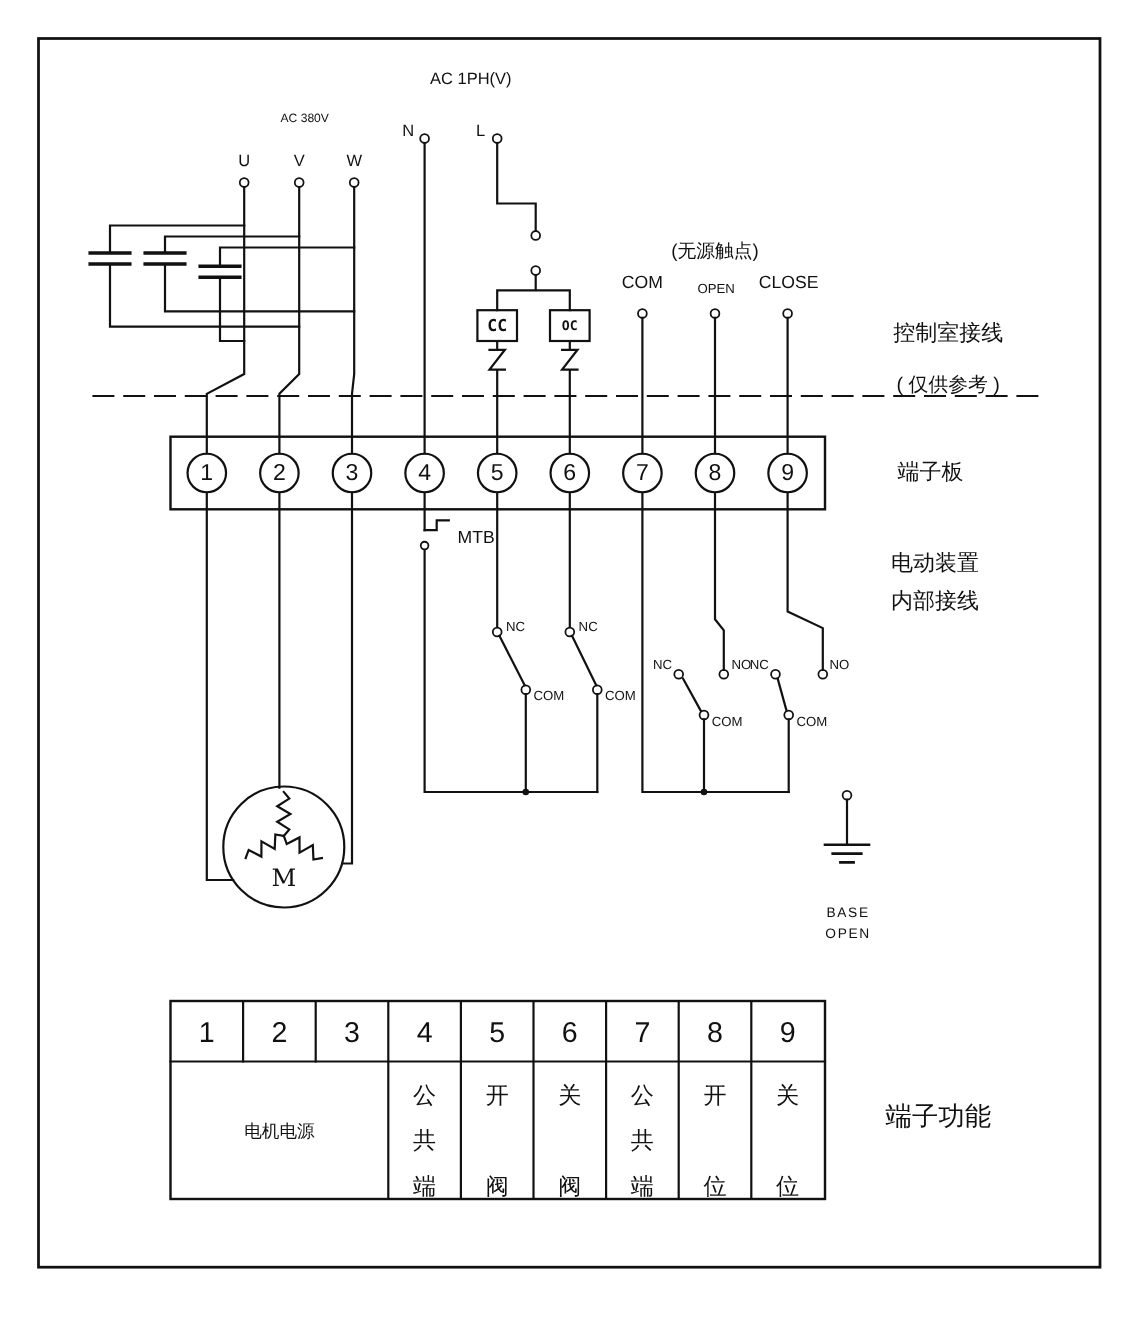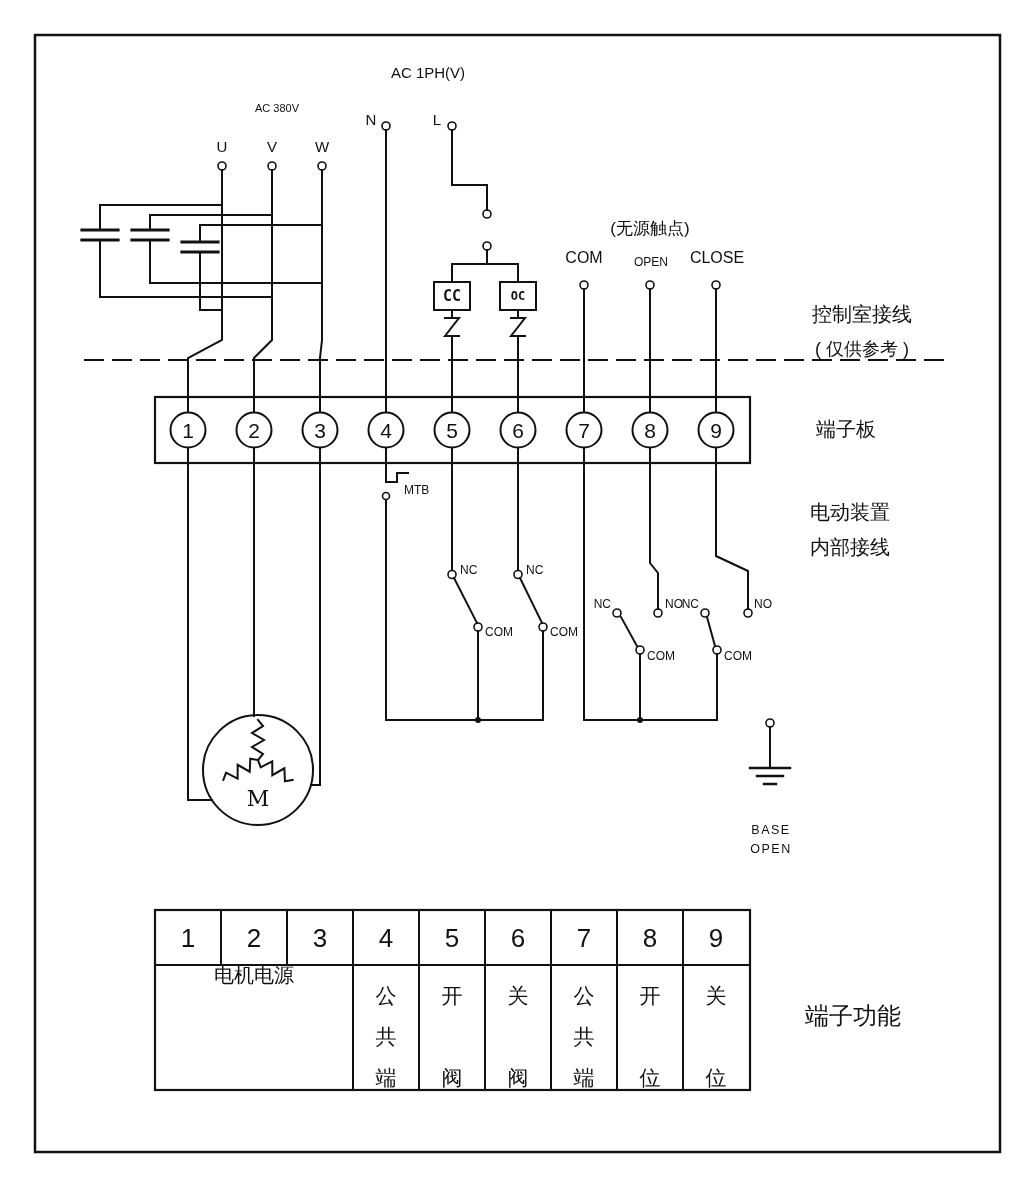--- a/index.html
+++ b/index.html
@@ -191,38 +191,38 @@
   <div class="lbl" style="left:322px;top:146px;font-size:15px">W</div>
 
   <div class="lbl" style="left:650px;top:228px;font-size:17px">(无源触点)</div>
   <div class="lbl" style="left:584px;top:258px;font-size:16px">COM</div>
   <div class="lbl" style="left:651px;top:262px;font-size:12px">OPEN</div>
   <div class="lbl" style="left:717px;top:258px;font-size:16px">CLOSE</div>
 
   <div class="lbl mono" style="left:452px;top:296px;font-size:15px">CC</div>
   <div class="lbl mono" style="left:518px;top:296px;font-size:12px">OC</div>
 
-  <div class="lbl" style="left:862px;top:314px;font-size:20px">控制室接线</div>
+  <div class="lbl" style="left:862px;top:303px;font-size:20px">控制室接线</div>
   <div class="lbl" style="left:862px;top:349px;font-size:18px">( 仅供参考 )</div>
 
   <div class="lbl" style="left:846px;top:429px;font-size:20px">端子板</div>
   <div class="lbl" style="left:850px;top:512px;font-size:20px">电动装置</div>
   <div class="lbl" style="left:850px;top:547px;font-size:20px">内部接线</div>
 
   <div class="lbl" style="left:188px;top:430px;font-size:21px">1</div>
   <div class="lbl" style="left:254px;top:430px;font-size:21px">2</div>
   <div class="lbl" style="left:320px;top:430px;font-size:21px">3</div>
   <div class="lbl" style="left:386px;top:430px;font-size:21px">4</div>
   <div class="lbl" style="left:452px;top:430px;font-size:21px">5</div>
   <div class="lbl" style="left:518px;top:430px;font-size:21px">6</div>
   <div class="lbl" style="left:584px;top:430px;font-size:21px">7</div>
   <div class="lbl" style="left:650px;top:430px;font-size:21px">8</div>
   <div class="lbl" style="left:716px;top:430px;font-size:21px">9</div>
 
-  <div class="lbl-left" style="left:404px;top:490px;font-size:12px">MTB</div>
+  <div class="lbl-left" style="left:416px;top:490px;font-size:16px">MTB</div>
   <div class="lbl-left" style="left:460px;top:570px;font-size:12px">NC</div>
   <div class="lbl-left" style="left:485px;top:632px;font-size:12px">COM</div>
   <div class="lbl-left" style="left:526px;top:570px;font-size:12px">NC</div>
   <div class="lbl-left" style="left:550px;top:632px;font-size:12px">COM</div>
   <div class="lbl-right" style="left:611px;top:604px;font-size:12px">NC</div>
   <div class="lbl-left" style="left:665px;top:604px;font-size:12px">NO</div>
   <div class="lbl-left" style="left:647px;top:656px;font-size:12px">COM</div>
   <div class="lbl-right" style="left:699px;top:604px;font-size:12px">NC</div>
   <div class="lbl-left" style="left:754px;top:604px;font-size:12px">NO</div>
   <div class="lbl-left" style="left:724px;top:656px;font-size:12px">COM</div>
@@ -234,21 +234,21 @@
   <div class="lbl" style="left:188px;top:938px;font-size:26px">1</div>
   <div class="lbl" style="left:254px;top:938px;font-size:26px">2</div>
   <div class="lbl" style="left:320px;top:938px;font-size:26px">3</div>
   <div class="lbl" style="left:386px;top:938px;font-size:26px">4</div>
   <div class="lbl" style="left:452px;top:938px;font-size:26px">5</div>
   <div class="lbl" style="left:518px;top:938px;font-size:26px">6</div>
   <div class="lbl" style="left:584px;top:938px;font-size:26px">7</div>
   <div class="lbl" style="left:650px;top:938px;font-size:26px">8</div>
   <div class="lbl" style="left:716px;top:938px;font-size:26px">9</div>
 
-  <div class="lbl" style="left:254px;top:975px;font-size:20px">电机电源</div>
+  <div class="lbl" style="left:254px;top:1030px;font-size:16px">电机电源</div>
 
   <div class="vcell" style="left:373px">
       <span>公</span>
       <span>共</span>
       <span>端</span>
     </div>
   <div class="vcell" style="left:439px">
       <span>开</span>
       <span>阀</span>
     </div>

